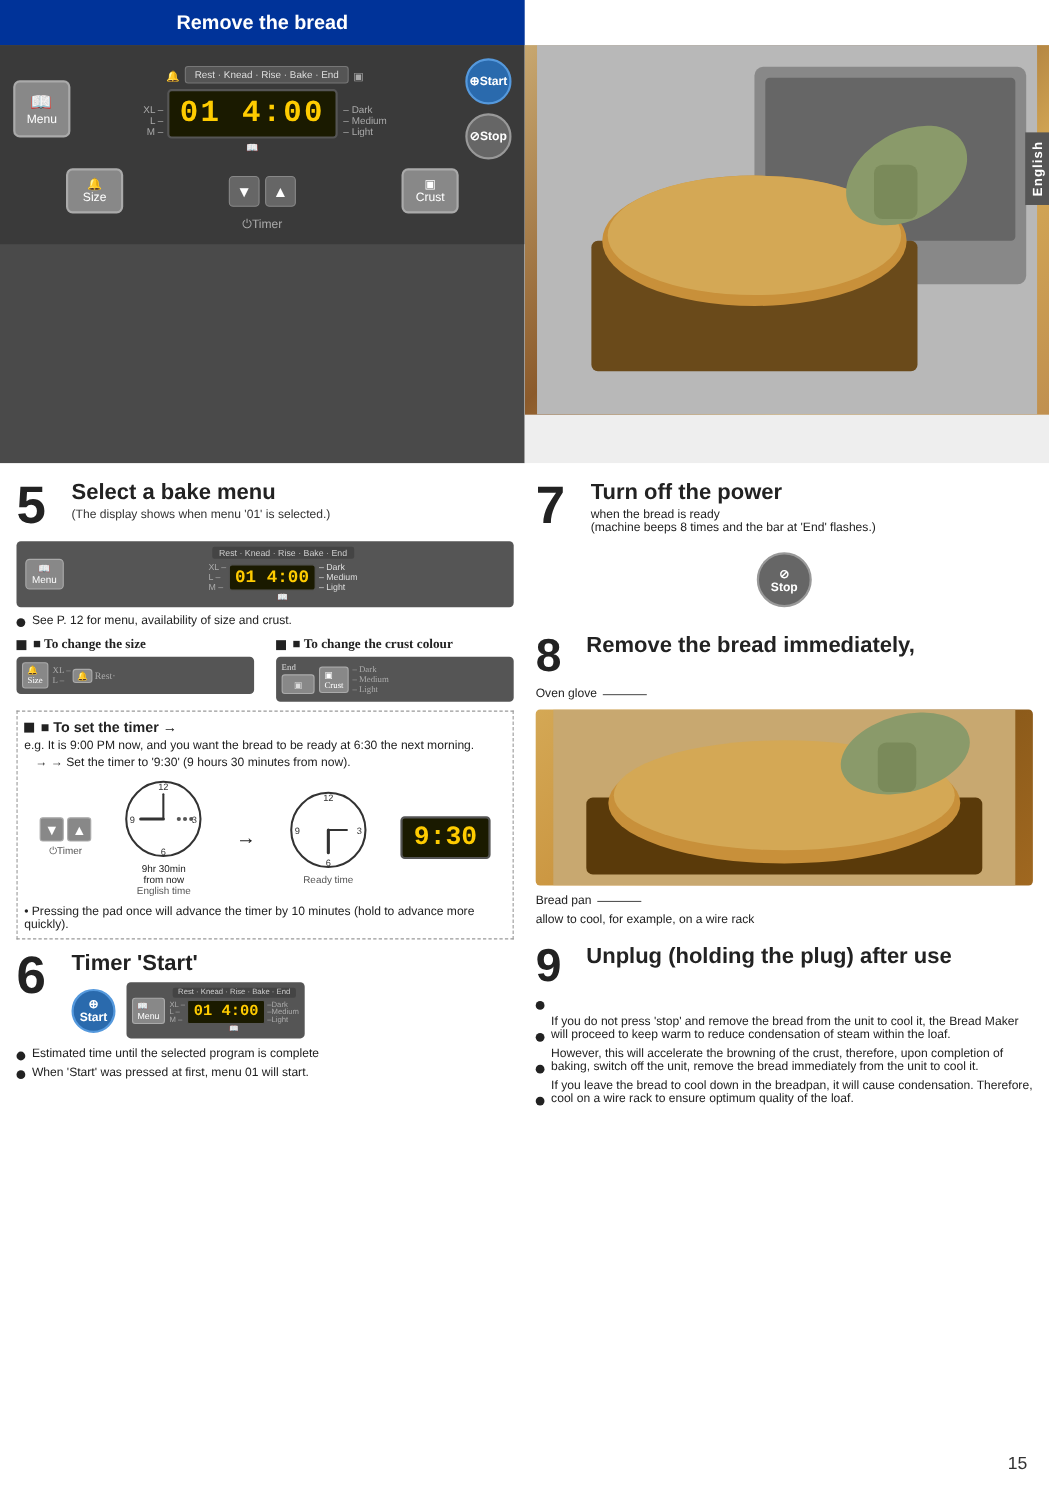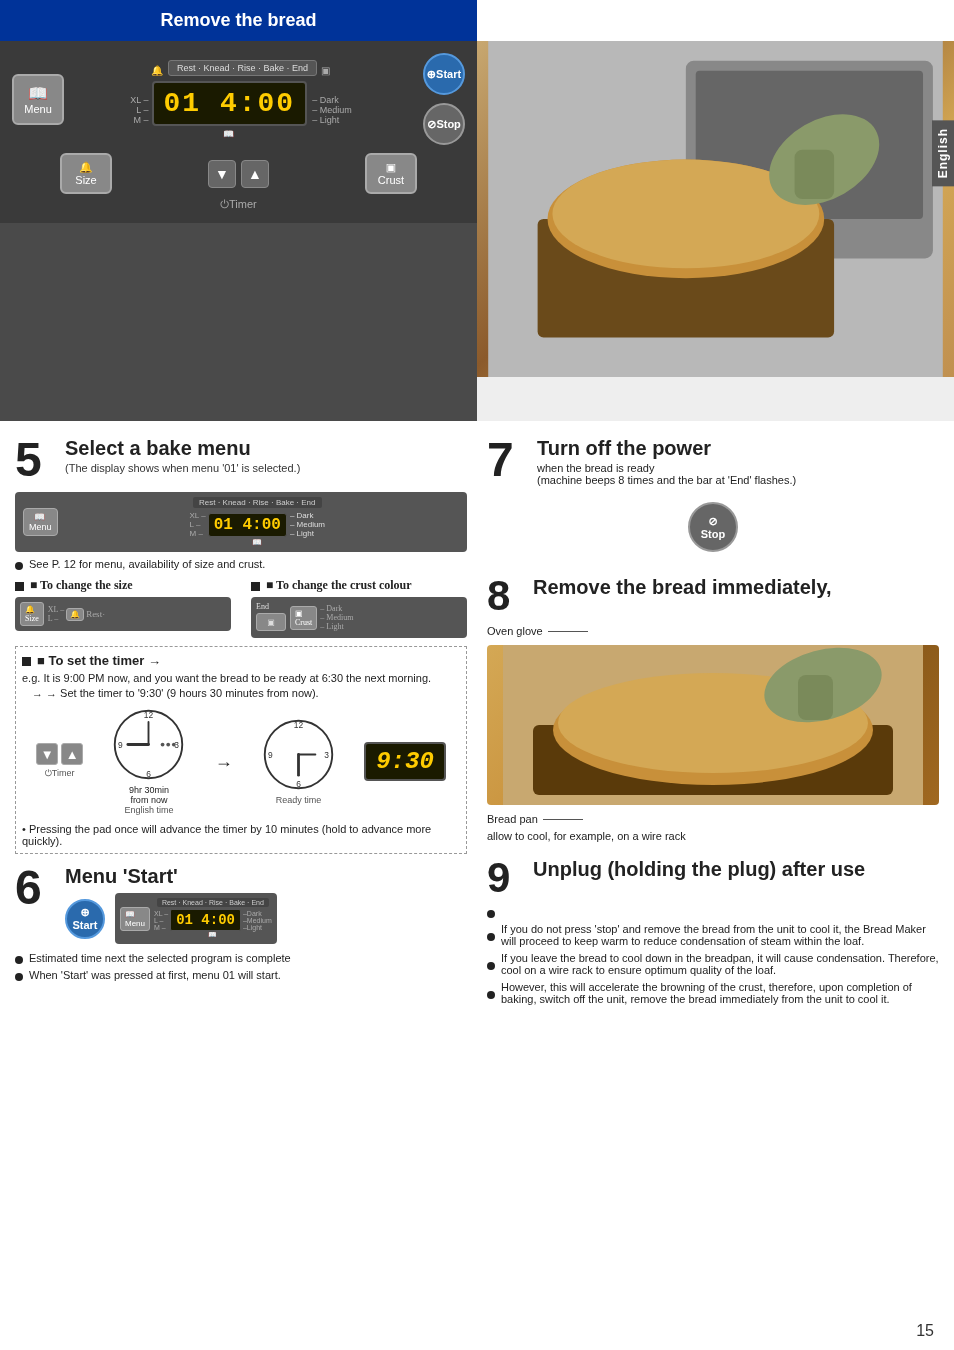--- a/index.html
+++ b/index.html
@@ -296,21 +296,21 @@
     }
 
     .step-subtitle {
       font-size: 11px;
       color: #333;
       margin-top: 2px;
     }
 
     .bullet-point {
       display: flex;
-      align-items: center;
+      align-items: flex-end;
       margin-bottom: 5px;
       font-size: 11px;
     }
 
     .bullet-circle {
       width: 8px;
       height: 8px;
       background: #222;
       border-radius: 50%;
       margin-right: 6px;
@@ -397,21 +397,20 @@
 
     .time-display-big {
       background: #1a1a00;
       border: 2px solid #555;
       border-radius: 4px;
       color: #ffcc00;
       font-size: 24px;
       font-weight: bold;
       padding: 4px 10px;
       font-family: 'Courier New', monospace;
-      font-style: italic;
     }
 
     
     .step6-section {
       margin-top: 10px;
     }
 
     
     .step7-section {
       margin-bottom: 15px;
@@ -738,21 +737,21 @@
         </div>
 
         <div style="font-size:11px;">• Pressing the pad once will advance the timer by 10 minutes (hold to advance more quickly).</div>
       </div>
     </div>
 
     <div class="step6-section">
       <div class="step-header">
         <div class="step-number">6</div>
         <div>
-          <div class="step-title">Menu 'Start'</div>
+          <div class="step-title">Timer 'Start'</div>
           <div style="display:flex;align-items:center;gap:10px;margin-top:5px;">
             <div style="background:#2a6aad;border:2px solid #5599dd;border-radius:50%;color:#fff;font-size:11px;font-weight:bold;width:40px;height:40px;display:flex;align-items:center;justify-content:center;text-align:center;">
               <div>⊕<br><span>Start</span></div>
             </div>
 
             <div style="background:#555;border-radius:4px;padding:5px;display:flex;align-items:center;font-size:9px;color:#ddd;">
               <div style="background:#888;border:1px solid #aaa;border-radius:3px;padding:2px 4px;font-size:8px;color:#fff;margin-right:4px;">📖<br>Menu</div>
               <div style="display:flex;flex-direction:column;align-items:center;">
                 <div style="font-size:7px;color:#ccc;background:#444;padding:1px 5px;border-radius:2px;margin-bottom:2px;">Rest · Knead · Rise · Bake · End</div>
                 <div style="display:flex;align-items:center;">
@@ -761,21 +760,21 @@
                   <div style="font-size:7px;color:#aaa;margin-left:2px;">–Dark<br>–Medium<br>–Light</div>
                 </div>
                 <div style="font-size:7px;color:#888;">📖</div>
               </div>
             </div>
           </div>
         </div>
       </div>
       <div class="bullet-point">
         <div class="bullet-circle"></div>
-        <div>Estimated time next the selected program is complete</div>
+        <div>Estimated time until the selected program is complete</div>
       </div>
       <div class="bullet-point">
         <div class="bullet-circle"></div>
         <div>When 'Start' was pressed at first, menu 01 will start.</div>
       </div>
     </div>
   </div>
 
   <div class="right-instructions">
 
@@ -837,25 +836,25 @@
         <div></div>
       </div>
 
       <div id="step9-bullets">
           <div class="bullet-point">
             <div class="bullet-circle"></div>
             <div>If you do not press 'stop' and remove the bread from the unit to cool it, the Bread Maker will proceed to keep warm to reduce condensation of steam within the loaf.</div>
           </div>
           <div class="bullet-point">
             <div class="bullet-circle"></div>
-            <div>If you leave the bread to cool down in the breadpan, it will cause condensation. Therefore, cool on a wire rack to ensure optimum quality of the loaf.</div>
+            <div>However, this will accelerate the browning of the crust, therefore, upon completion of baking, switch off the unit, remove the bread immediately from the unit to cool it.</div>
           </div>
           <div class="bullet-point">
             <div class="bullet-circle"></div>
-            <div>However, this will accelerate the browning of the crust, therefore, upon completion of baking, switch off the unit, remove the bread immediately from the unit to cool it.</div>
+            <div>If you leave the bread to cool down in the breadpan, it will cause condensation. Therefore, cool on a wire rack to ensure optimum quality of the loaf.</div>
           </div>
         </div>
     </div>
 
   </div>
 </div>
 
 <div class="page-number">15</div>
 
 </body></html>

